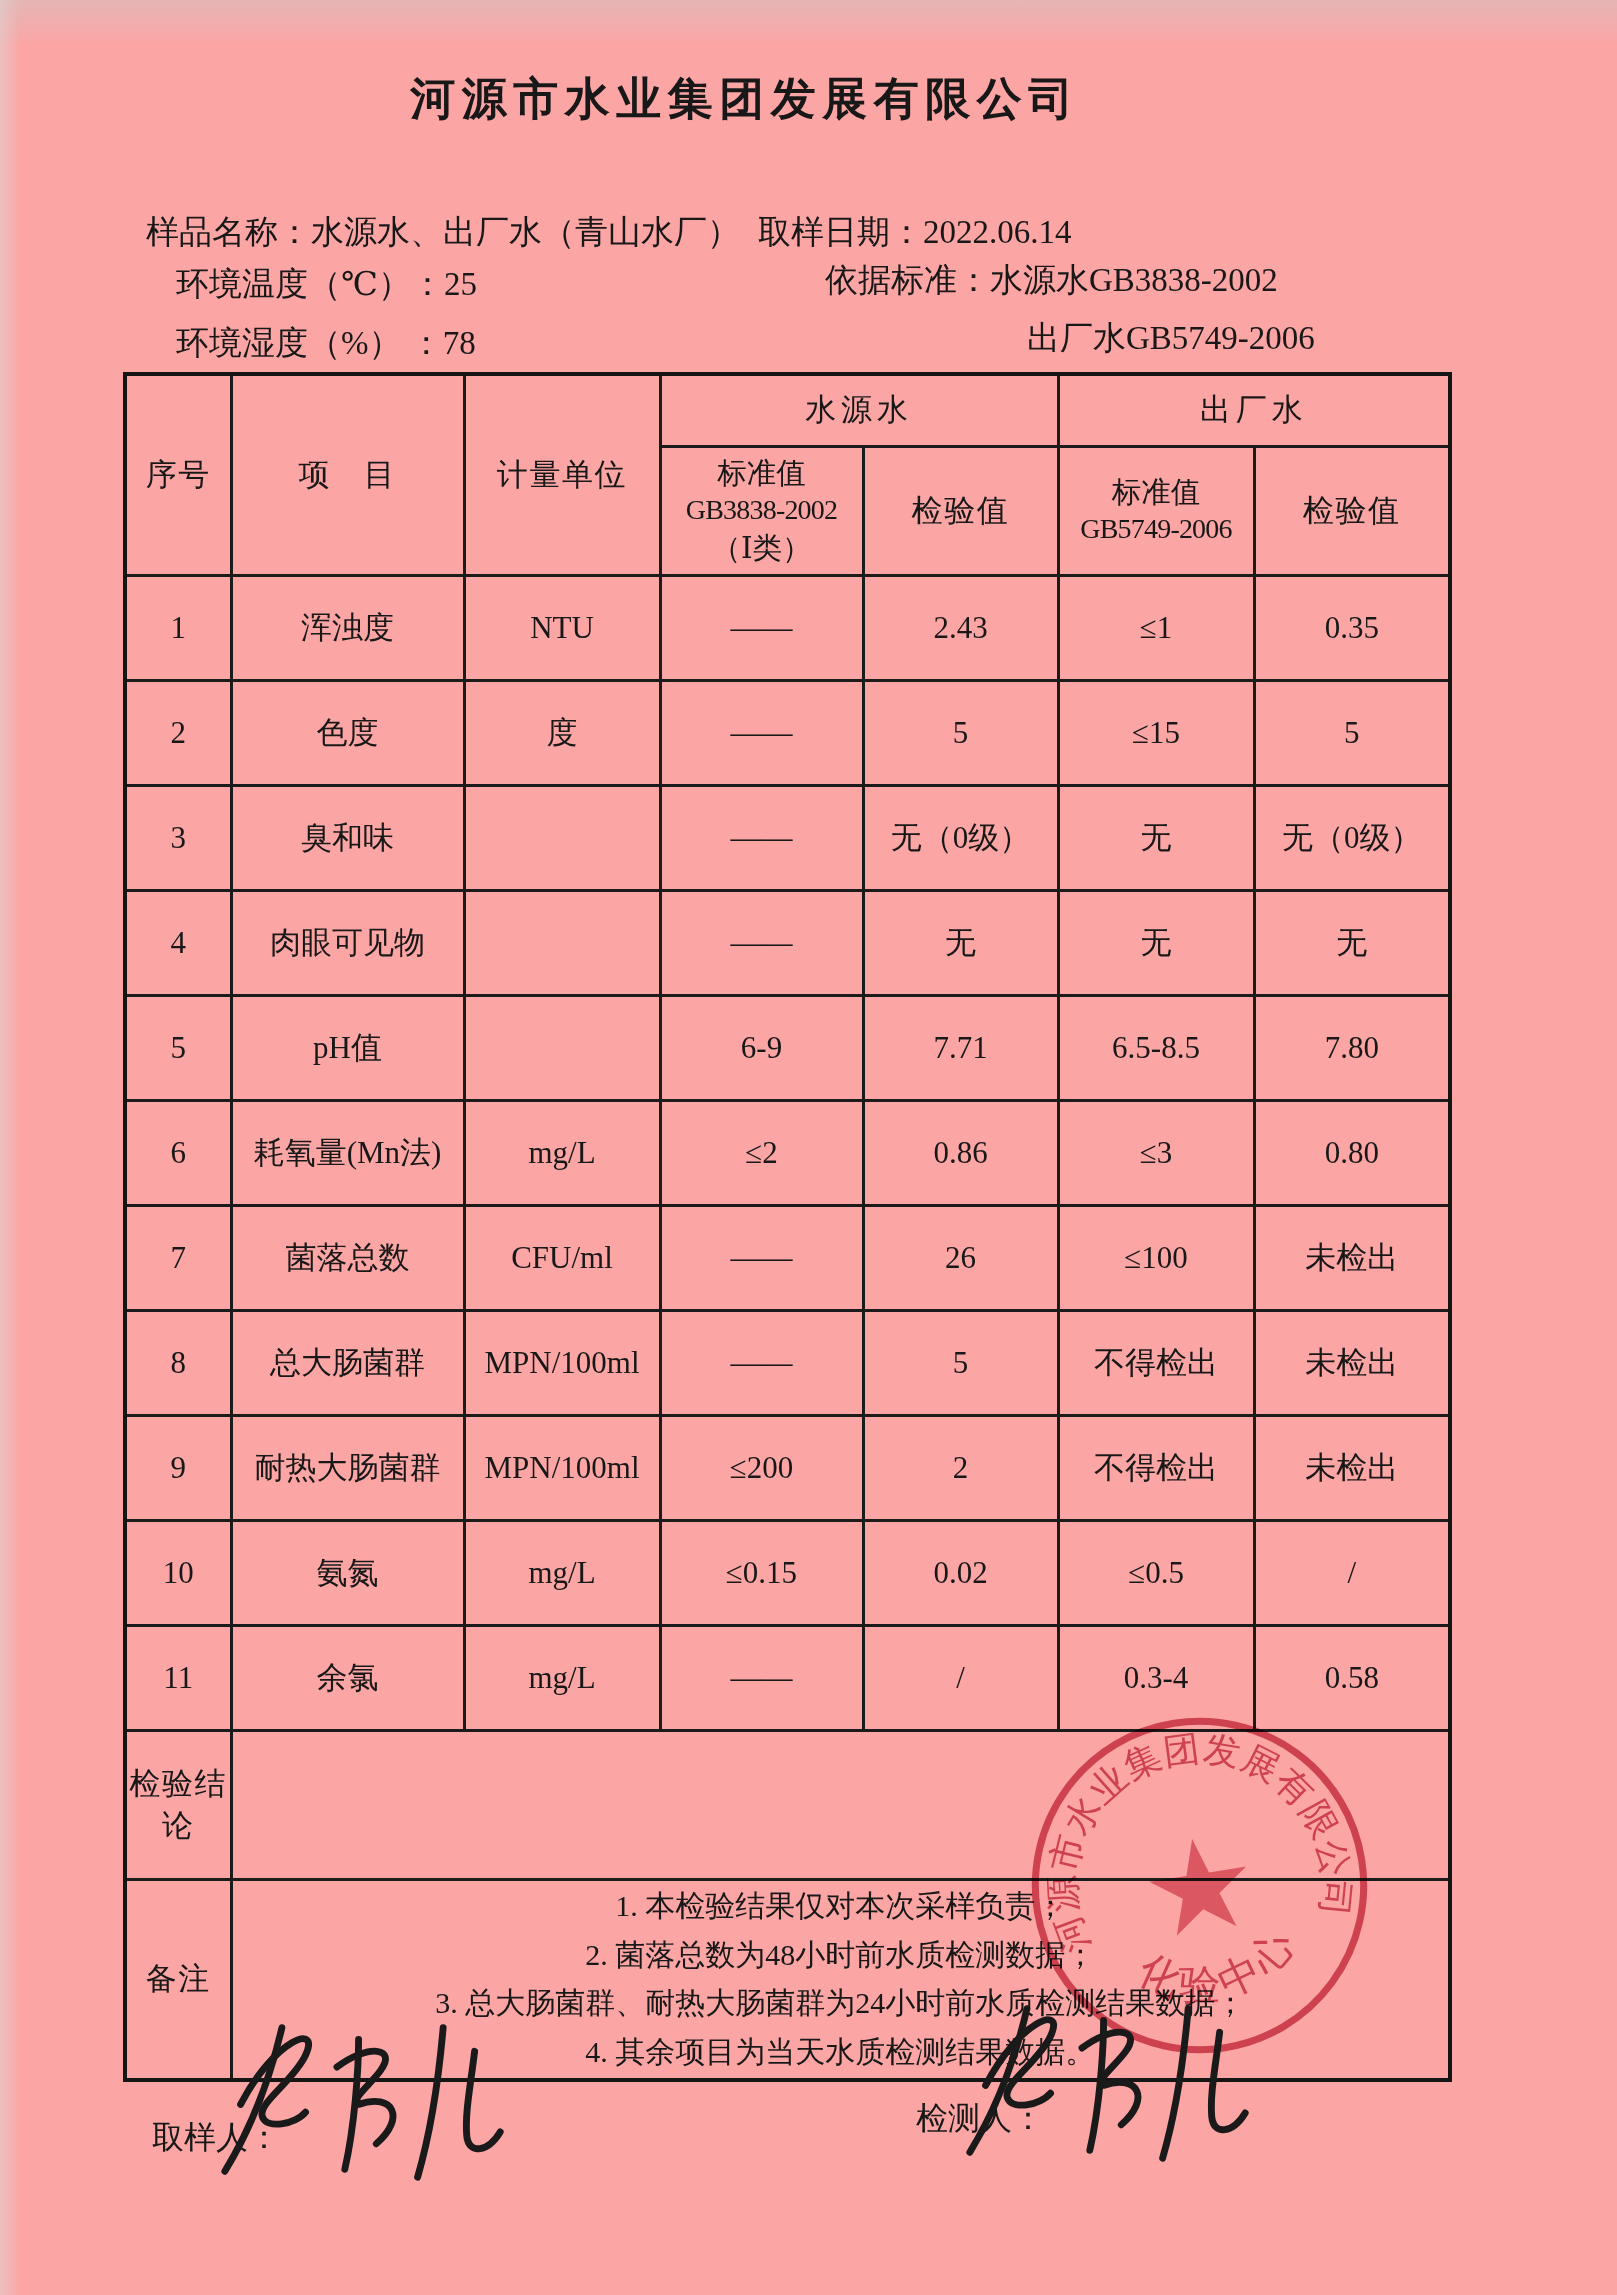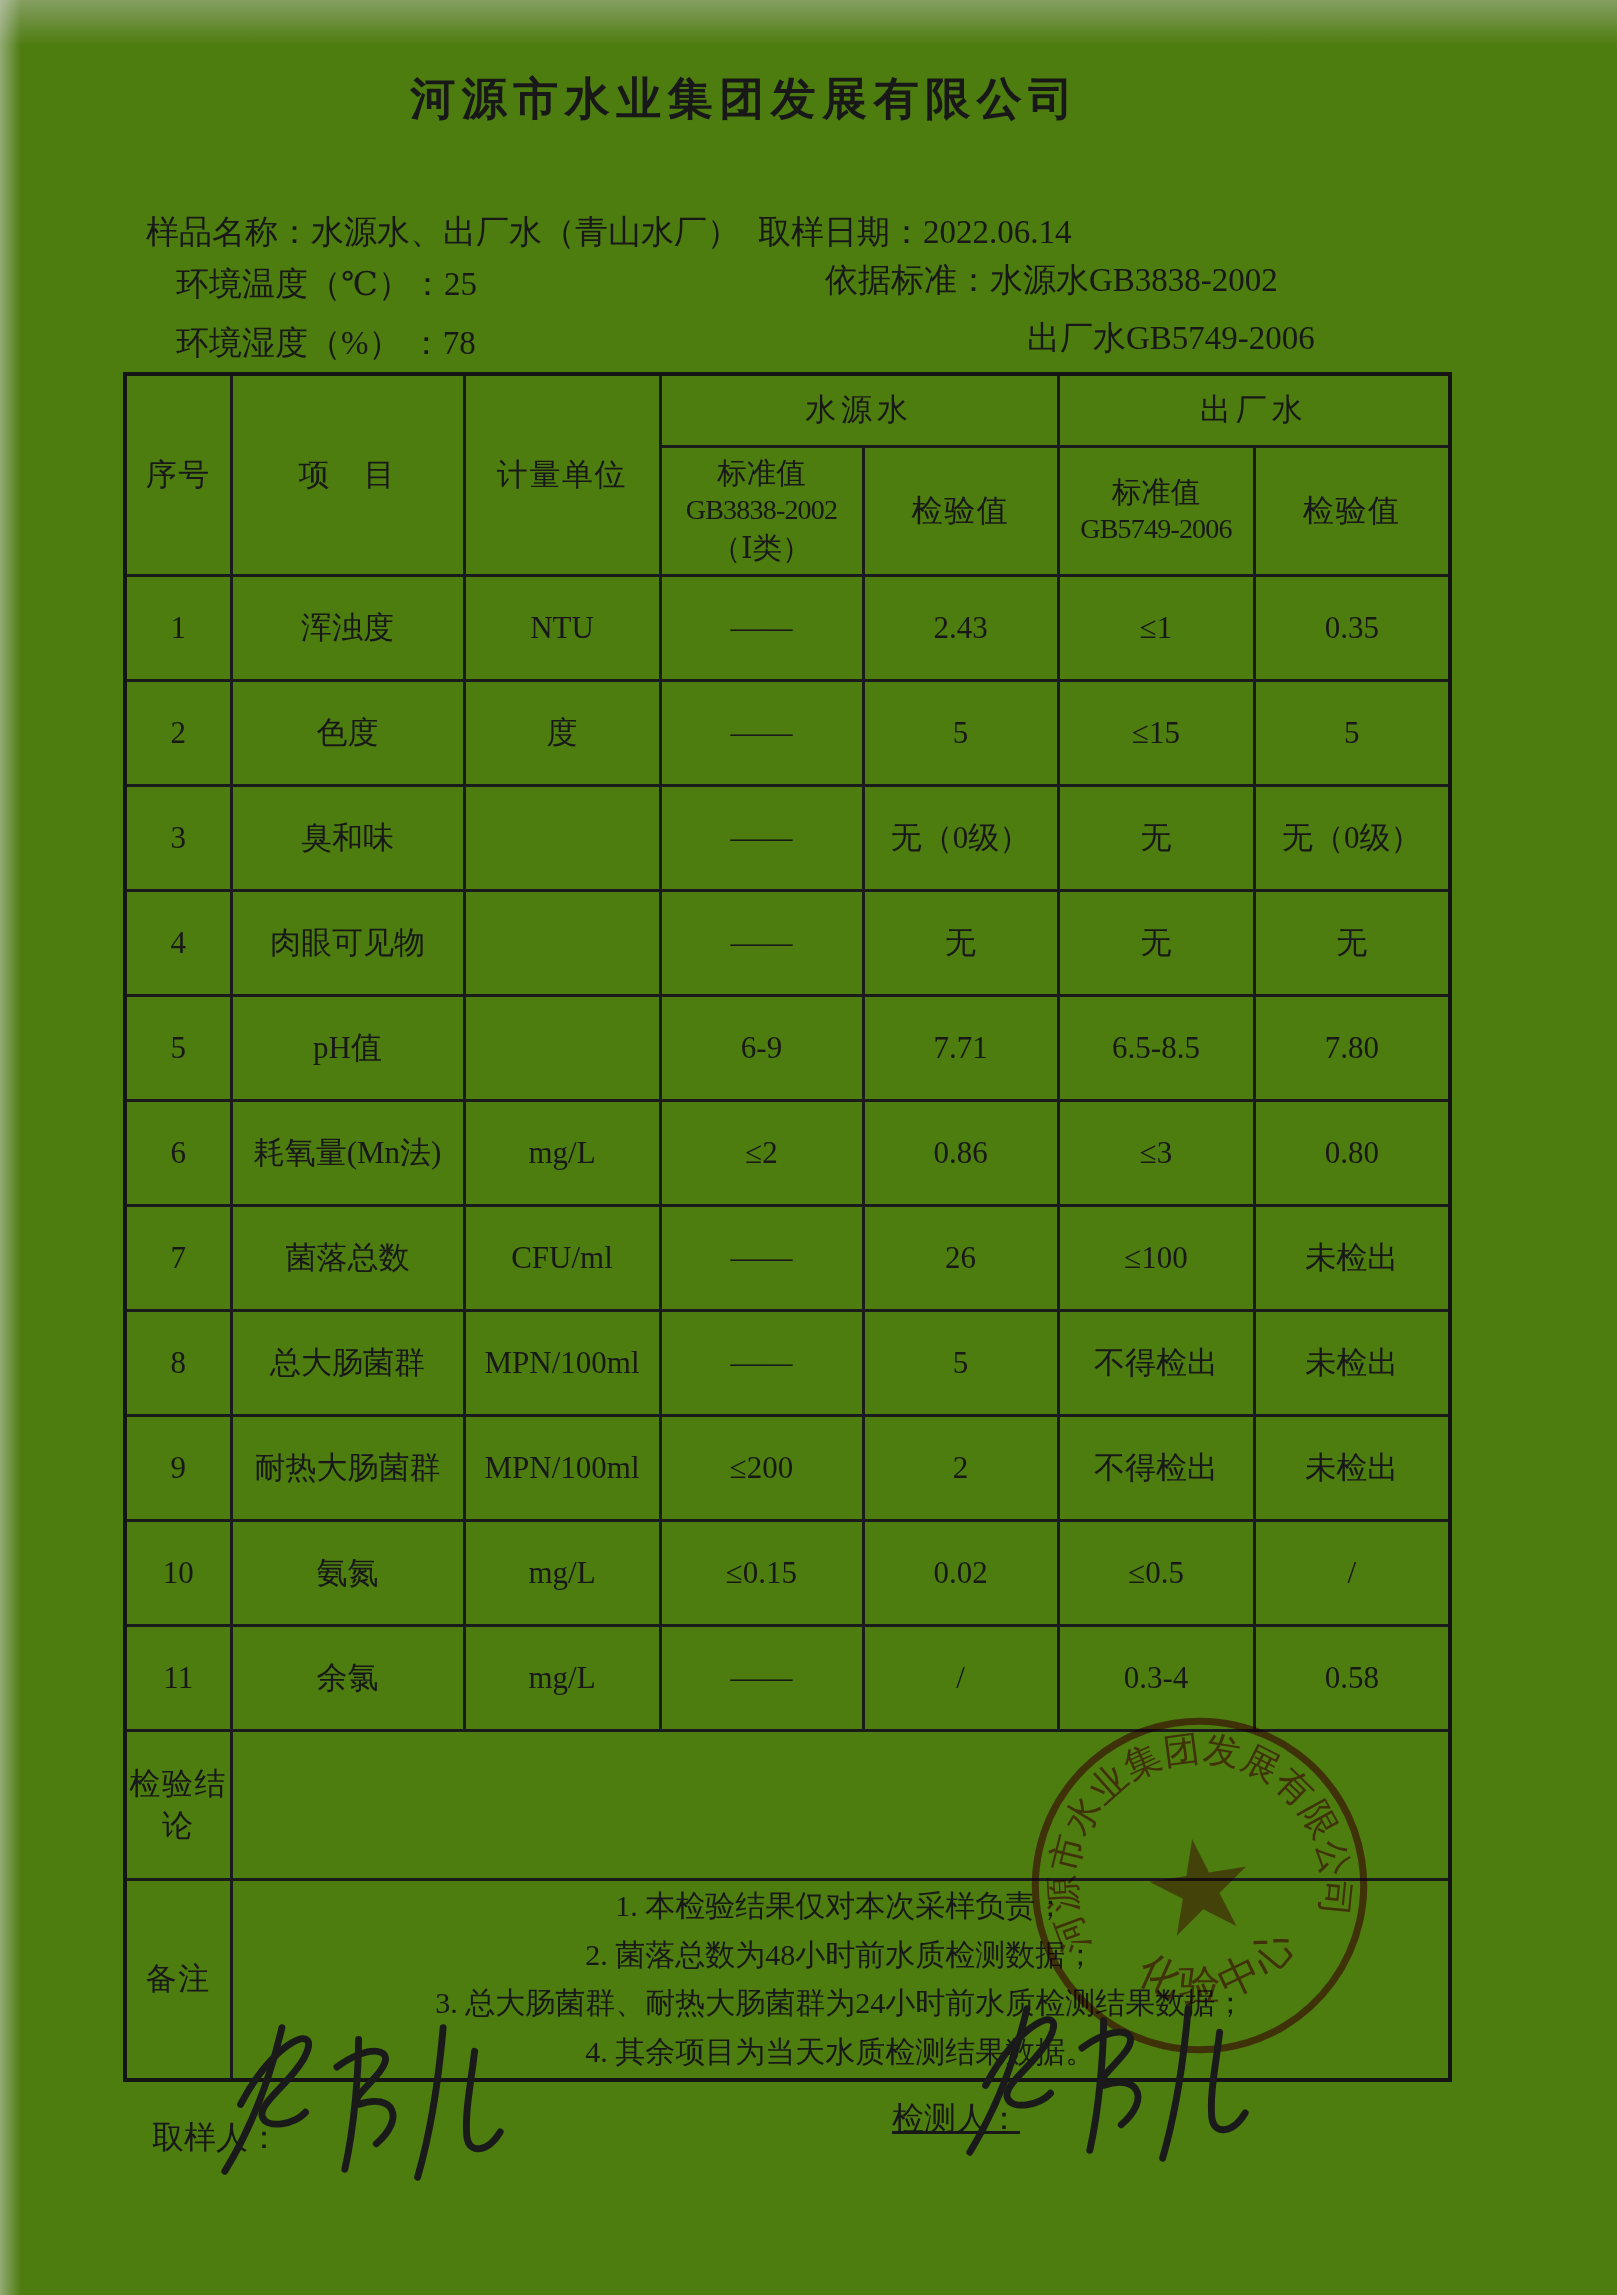--- a/index.html
+++ b/index.html
@@ -1,19 +1,19 @@
 <!DOCTYPE html>
 <html lang="zh" style="font-size:13px"><head>
 <meta charset="utf-8">
 <style>
   html,body{margin:0;padding:0;background:#e9e9e7;}
   .page{
     position:relative;
     width:1618px;height:2295px;
-    background:#4d7c0f;
+    background:#fca5a5;
     font-family:"Liberation Serif","DejaVu Serif",serif;
     color:#181818;
     overflow:hidden;
   }
   .scan-shade{
     position:absolute;left:0;top:0;width:100%;height:46px;
     background:linear-gradient(#c9c9c7,rgba(255,255,255,0));
     opacity:.45;pointer-events:none;
   }
   .scan-shade-left{
@@ -60,21 +60,21 @@
   .stdline{font-size:29.5px;line-height:1.3;}
   .stdnum{font-size:28px;line-height:1.3;letter-spacing:-0.8px;}
   td.item-cell{text-align:left;padding-left:13px;}
   td.concl-label{font-size:33px;line-height:1.5;letter-spacing:1.6px;padding:0 16.4px;}
   td.rem-label{font-size:33px;letter-spacing:1.6px;}
   td.rem-cell{text-align:left;vertical-align:middle;padding:8.2px 6.5px 8.2px 19.6px;}
   td.rem-cell .note{font-size:30px;line-height:1.62;white-space:nowrap;}
 
   .sig-label{position:absolute;font-size:32px;white-space:nowrap;}
   .lab-sampler{top:2116px;left:152px;}
-  .lab-tester{top:2097px;left:892px;text-decoration:underline;}
+  .lab-tester{top:2097px;left:916px;}
   .sig{position:absolute;pointer-events:none;}
   .sig-1{top:2010px;left:211px;width:305px;height:177px;}
   .sig-2{top:1991px;left:956px;width:305px;height:177px;}
 
   .stamp{
     position:absolute;top:1708px;left:1022px;width:355px;height:355px;
     transform:rotate(-9deg);
     opacity:.88;mix-blend-mode:multiply;pointer-events:none;
   }
 </style>

